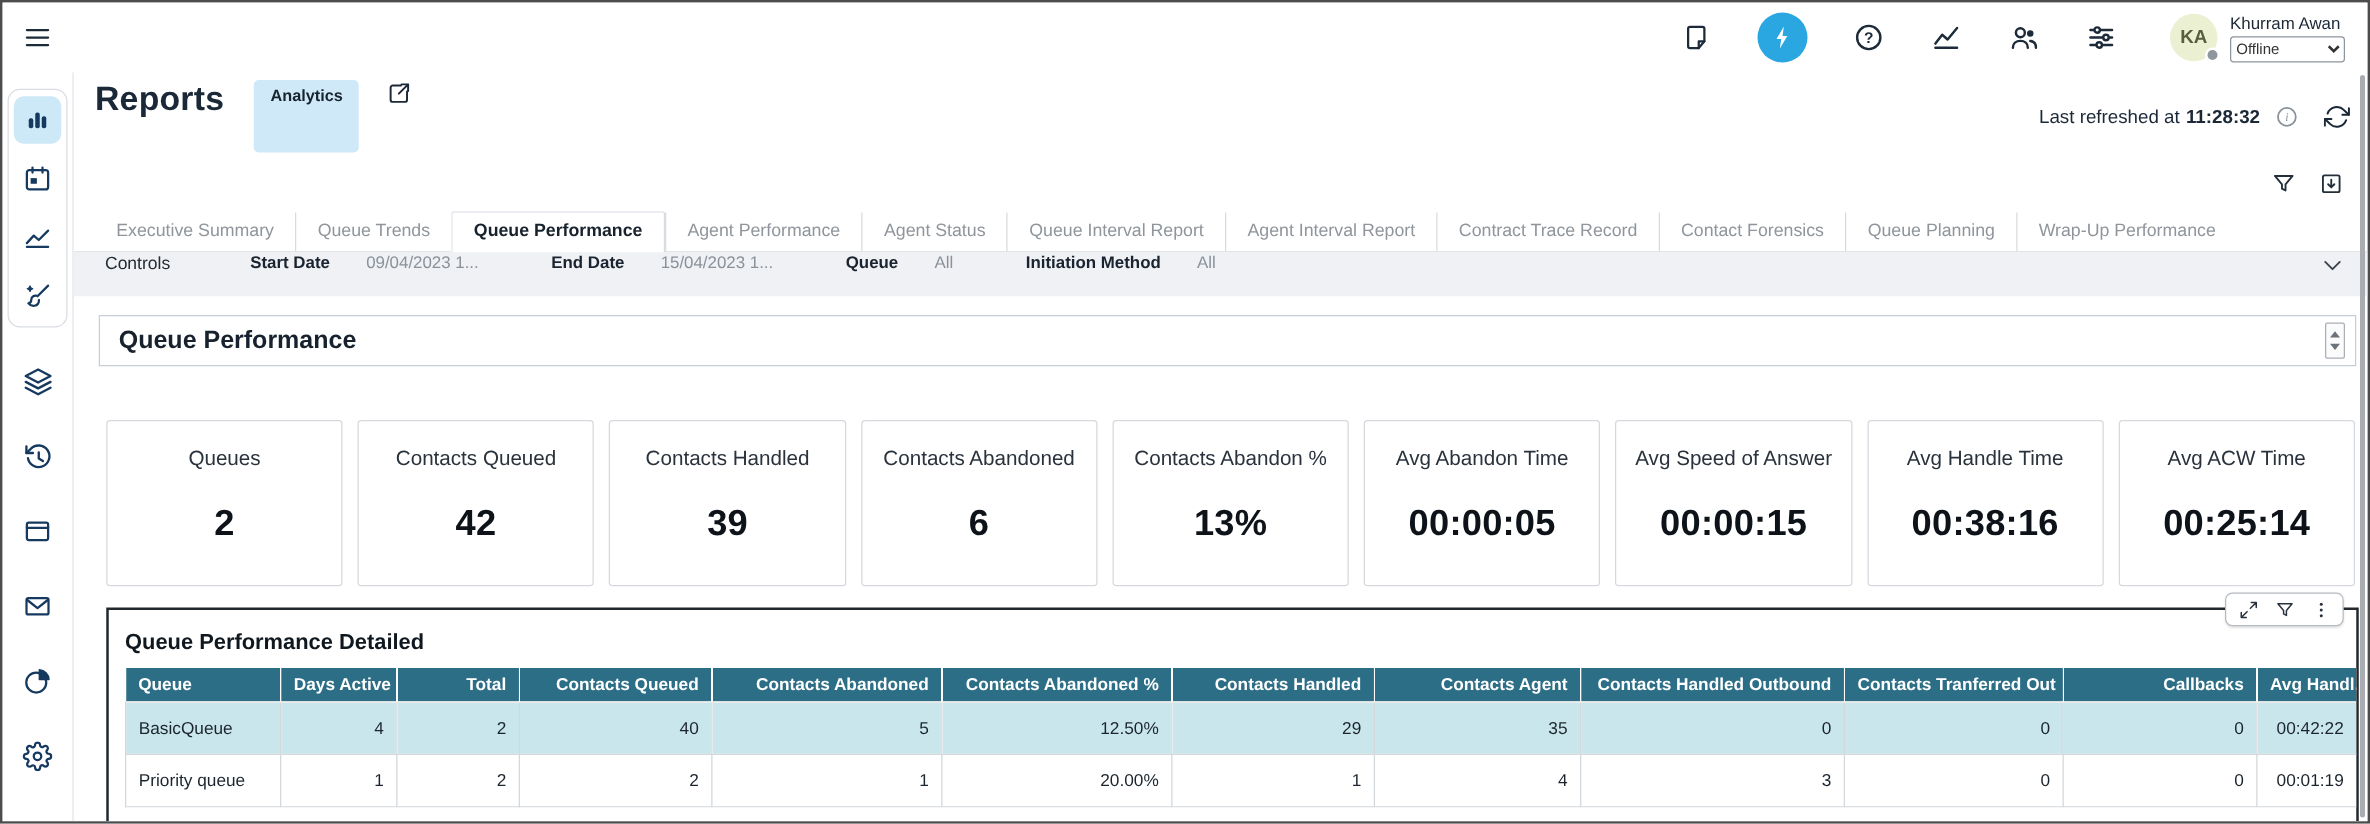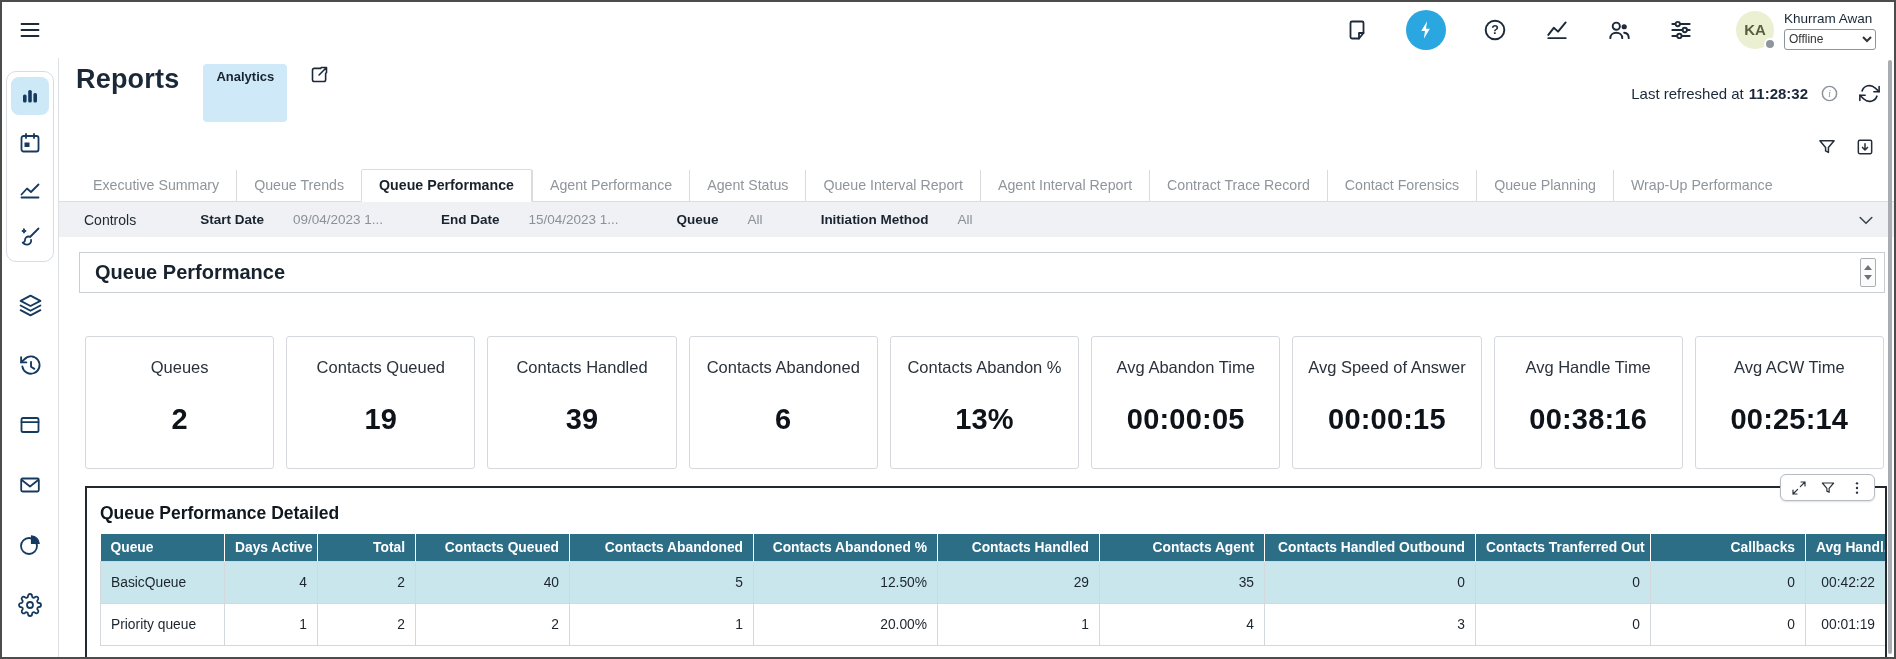--- a/index.html
+++ b/index.html
@@ -45,21 +45,21 @@
   .refresh-icon { margin-left:20px; color:#1b2838; cursor:pointer; display:flex; }
   .util-row { display:flex; justify-content:flex-end; gap:16px; padding-right:18px; margin-top:14px; color:#242f3a; height:24px; }
   .util-row .tb-icon { width:22px; height:22px; }
   
   .tabs { display:flex; align-items:flex-end; margin-top:10px; padding-left:17px; border-bottom:1px solid #dadde1; height:32px; }
   .tab { padding:0 17px; line-height:31px; font-size:14.2px; color:#8f959b; cursor:pointer; white-space:nowrap; }
   .tab + .tab { border-left:1px solid #d8dbde; }
   .tab.active { background:#fff; border:1px solid #d9dde2; border-bottom:1px solid #fff; margin-bottom:-1px;
                 color:#17222c; font-weight:bold; border-radius:2px 2px 0 0; }
   
-  .controls { height:35px; background:#eff1f4; display:flex; align-items:center; padding:0 18px 0 25px; }
+  .controls { height:35px; background:#eff1f4; display:flex; padding:0 18px 0 25px; }
   .controls-title { font-size:14px; color:#222b34; margin-right:64px; }
   .control-field { display:flex; align-items:baseline; margin-right:58px;gap:20px; }
   .control-label { font-size:13.5px; font-weight:bold; color:#1a2430; }
   .control-value { font-size:13.5px; color:#8a9199; margin-left:9px; }
   .controls-chevron { margin-left:auto; color:#39434d; cursor:pointer; display:flex; }
   
   .section-bar { margin:15px 9px 0 20px; border:1px solid #c9ced4; height:41px; display:flex; align-items:center;
                  padding:0 8px 0 15px; background:#fff; }
   .section-title { font-size:20px; font-weight:bold; color:#17222e; }
   .spinner { margin-left:auto; width:16px; height:29px; border:1px solid #a9afb6; border-radius:2px;
@@ -322,21 +322,21 @@
       </span>
     </div>
 
     <div class="kpi-row">
       <div class="kpi-card">
         <div class="kpi-label">Queues</div>
         <div class="kpi-value">2</div>
       </div>
       <div class="kpi-card">
         <div class="kpi-label">Contacts Queued</div>
-        <div class="kpi-value">19</div>
+        <div class="kpi-value">42</div>
       </div>
       <div class="kpi-card">
         <div class="kpi-label">Contacts Handled</div>
         <div class="kpi-value">39</div>
       </div>
       <div class="kpi-card">
         <div class="kpi-label">Contacts Abandoned</div>
         <div class="kpi-value">6</div>
       </div>
       <div class="kpi-card">

